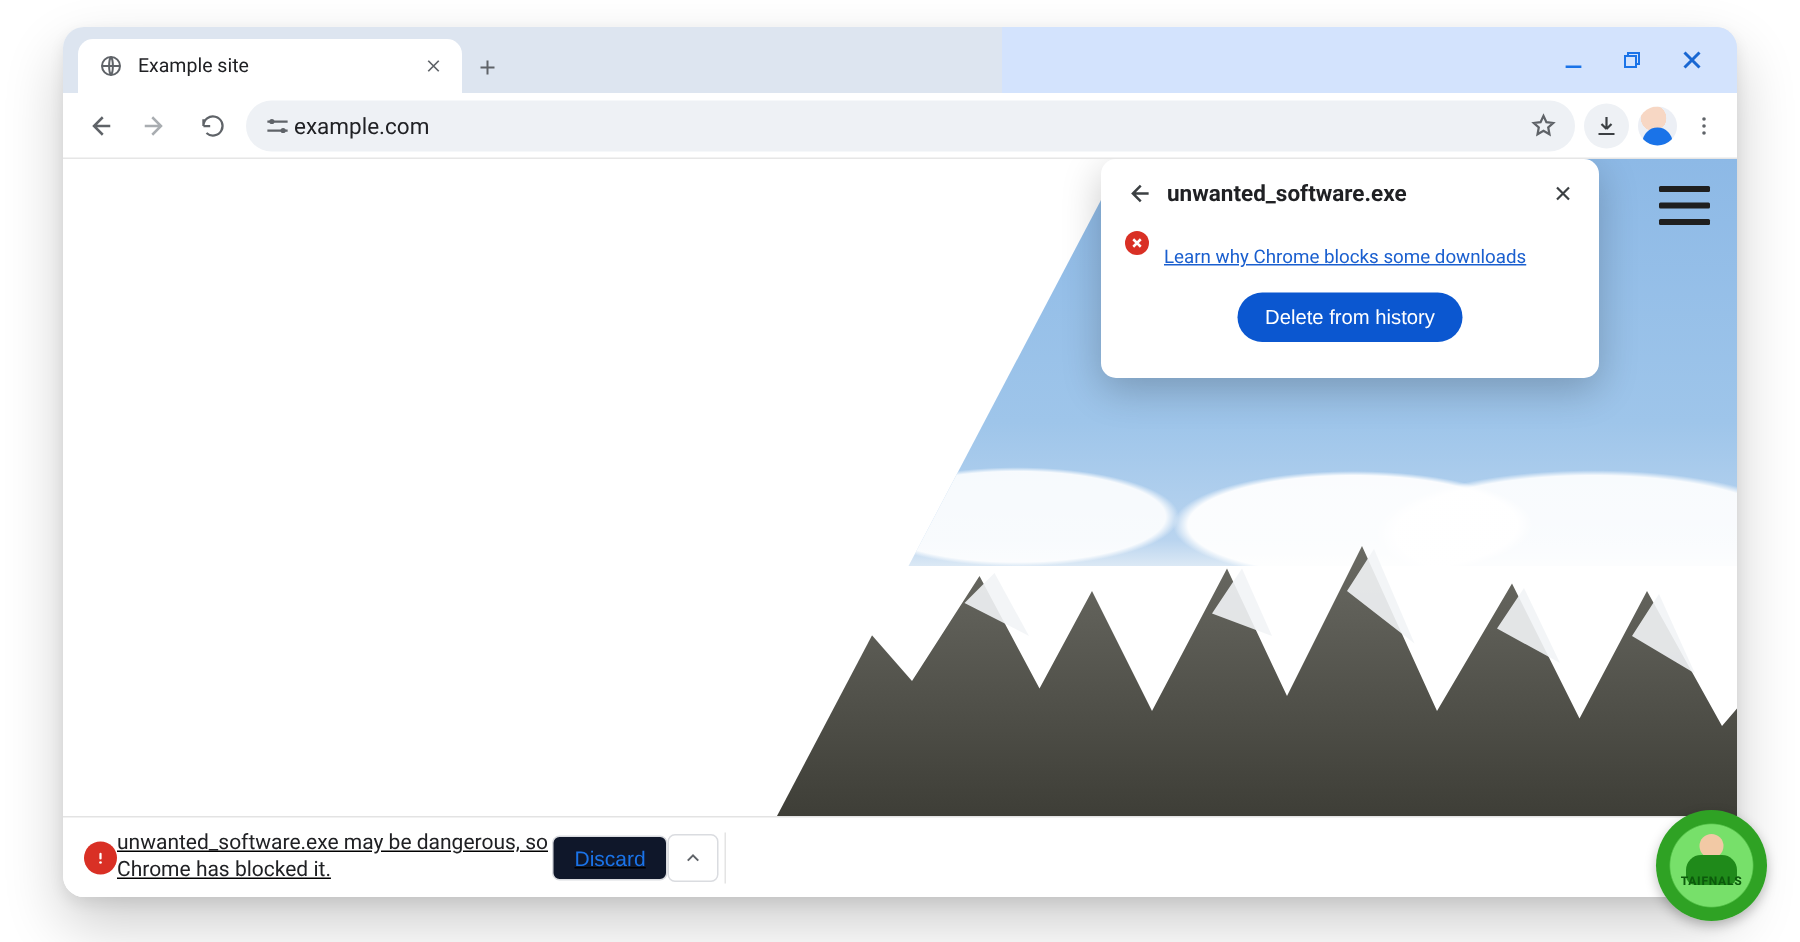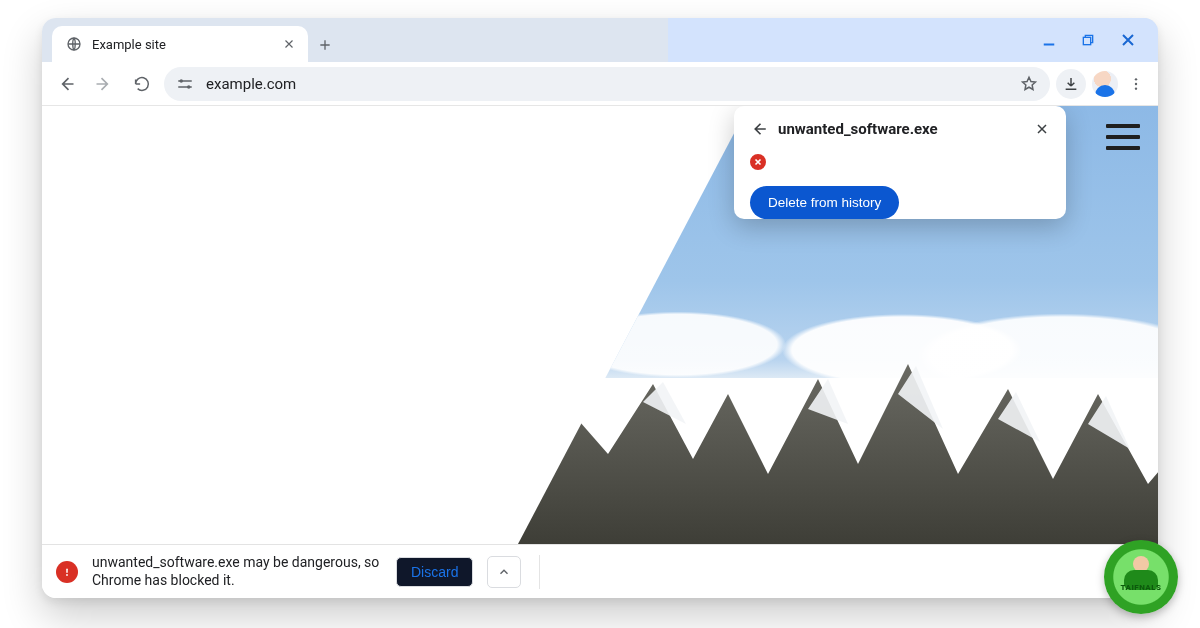--- a/index.html
+++ b/index.html
@@ -51,21 +51,21 @@
     gap: 6px;
   }
   .tb-icon { width:32px; height:32px; display:flex; align-items:center; justify-content:center; color:#5f6368; cursor:pointer; border-radius:50%; }
   .tb-icon.disabled { color:#a9adb1; cursor:default; }
   .omnibox {
     flex:1; height:34px;
     background:#eef1f5;
     border-radius:17px;
     display:flex; align-items:center;
     padding: 0 12px;
-    gap: 12px;
+    gap: 2px;
   }
   .site-icon { width:18px; height:14px; display:flex; align-items:center; color:#5f6368; }
   .url { font-size:15px; color:#202124; }
   .star { color:#5f6368; display:flex; margin-left:auto; cursor:pointer; }
   .dl-chip {
     width:30px; height:30px;
     border-radius:50%;
     background:#eef1f5;
     display:flex; align-items:center; justify-content:center;
     color:#3c4043; cursor:pointer;
@@ -95,42 +95,42 @@
     display:flex; flex-direction:column; justify-content:space-between;
     cursor:pointer;
   }
   .hamburger span{ height:4px; background:#1f1f1f; width:100%; border-radius:1px; }
 
   
   .popover {
     position:absolute; top:0px; right:92px; width:332px;
     background:#fff; border-radius:10px;
     box-shadow: 0 8px 26px rgba(0,0,0,0.22);
-    padding: 14px 16px 0 16px;
+    padding: 14px 16px 24px 16px;
   }
   .pop-header{ display:flex; align-items:center; gap:10px; }
   .pop-header .back{ color:#3c4043; display:flex; cursor:pointer; }
   .pop-title{ font-size:15px; font-weight:700; color:#202124; flex:1; }
   .pop-close{ color:#3c4043; display:flex; cursor:pointer; }
   .pop-body{ display:flex; gap:10px; margin-top:14px; }
   .err-badge{ width:16px; height:16px; border-radius:50%; background:#d93025; display:flex; align-items:center; justify-content:center; flex-shrink:0; margin-top:2px;}
   .err-badge svg{ color:#fff; }
   .pop-text{ font-size:12.5px; color:#3c4043; line-height:1.45; }
   .pop-link{ display:inline-block; margin-top:12px; color:#1a5fcf; font-size:12.5px; text-decoration:underline; cursor:pointer; }
-  .pop-actions{ display:flex; justify-content:flex-start; margin-top:16px; }
+  .pop-actions{ display:flex; justify-content:center; margin-top:16px; }
   .pop-actions .primary{
     background:#0b57d0; color:#fff; border:none;
     font-size:13.5px; font-weight:500;
     padding: 9px 18px; border-radius:20px; cursor:pointer;
   }
 
   
   .shelf {
     height:54px; background:#fff; border-top:1px solid #e3e3e3;
-    display:flex; align-items:center; padding: 0 14px; gap:14px;
+    display:flex; align-items:center; padding: 0 14px; text-decoration:underline;
   }
   .shelf-icon{ width:22px; height:22px; border-radius:50%; background:#d93025; display:flex; align-items:center; justify-content:center; color:#fff; flex-shrink:0;}
   .shelf-text{ font-size:14px; color:#202124; line-height:1.25; }
   .shelf-discard{
     border:1px solid #dadce0; background:#0f172a; color:#1a73e8;
     font-size:14px; padding:6px 14px; border-radius:5px; cursor:pointer;
   }
   .shelf-caret{
     border:1px solid #dadce0; background:#fff;
     width:34px; height:32px; border-radius:5px; display:flex; align-items:center; justify-content:center; color:#5f6368; cursor:pointer;
@@ -281,20 +281,21 @@
               </svg>
           </span>
         </div>
         <div class="pop-body">
           <div class="err-badge">
             <svg width="10" height="10" viewBox="0 0 24 24" fill="none" stroke="currentColor" stroke-width="4">
                 <path d="M6 6l12 12M18 6L6 18"></path>
               </svg>
           </div>
           <div>
+            <a class="pop-link">Learn why Chrome blocks some downloads</a>
           </div>
         </div>
         <div class="pop-actions">
           <button class="primary">Delete from history</button>
         </div>
       </div>
     </div>
 
     <div class="shelf">
       <div class="shelf-icon">

